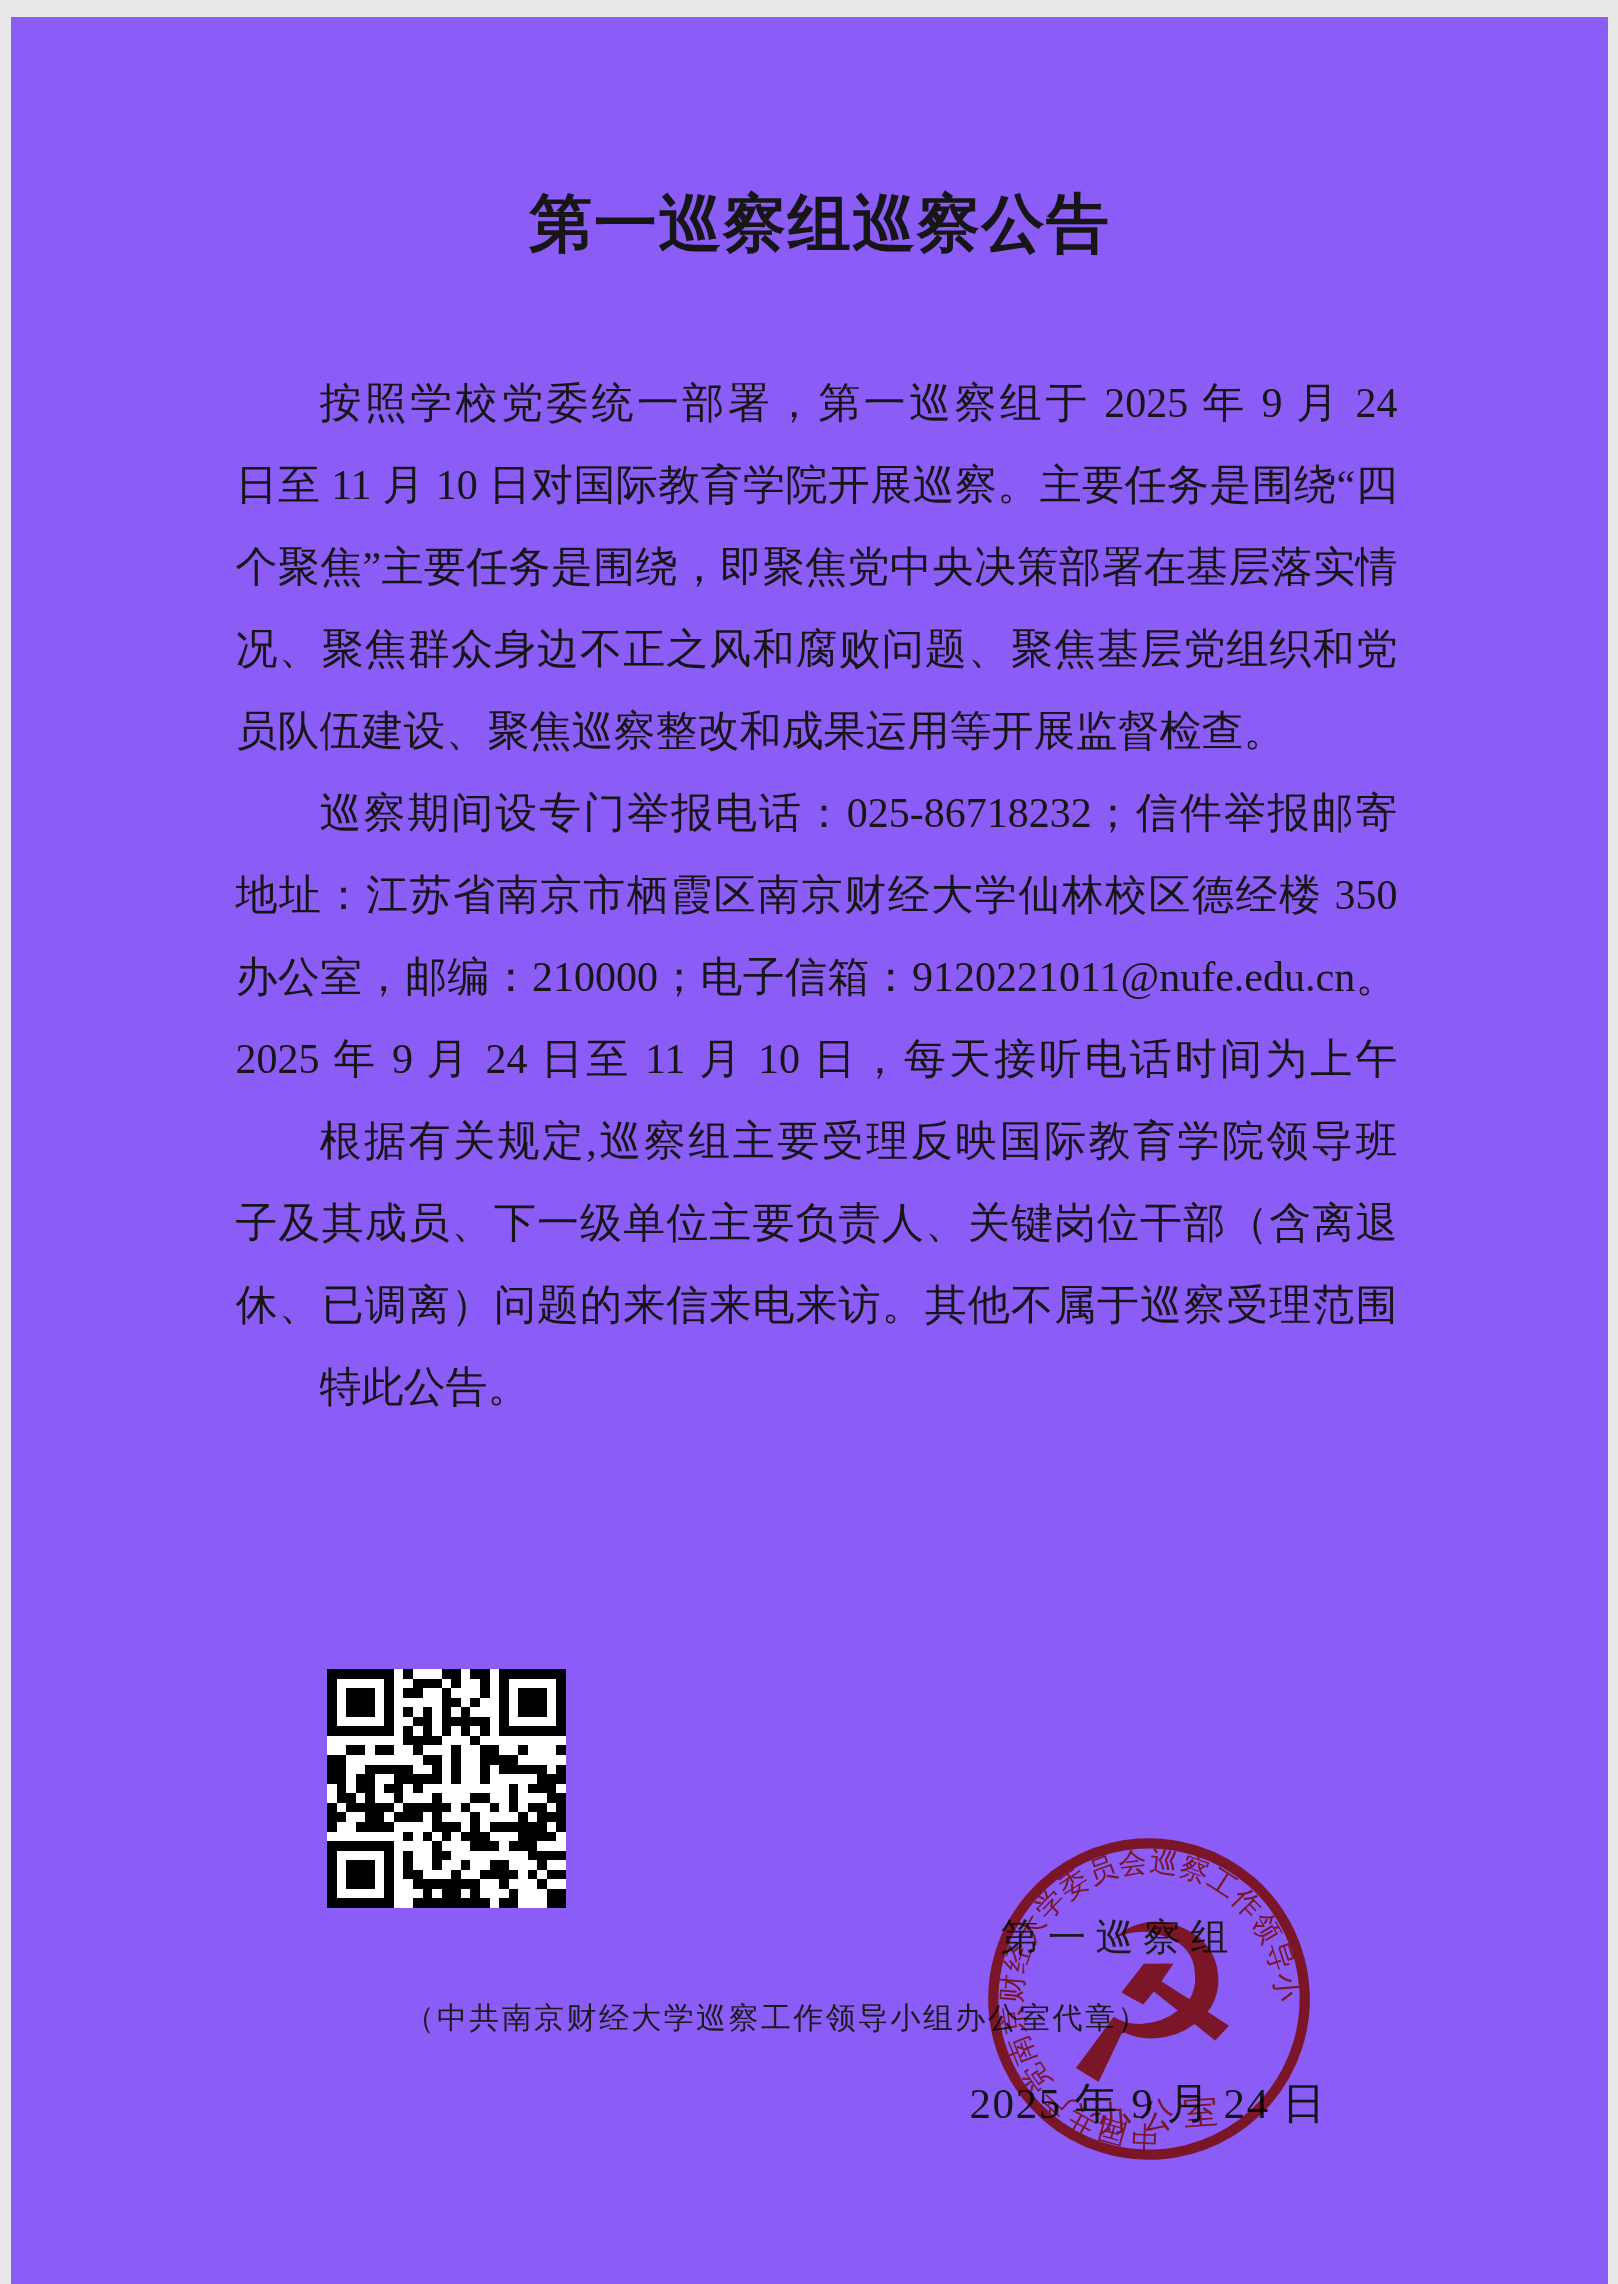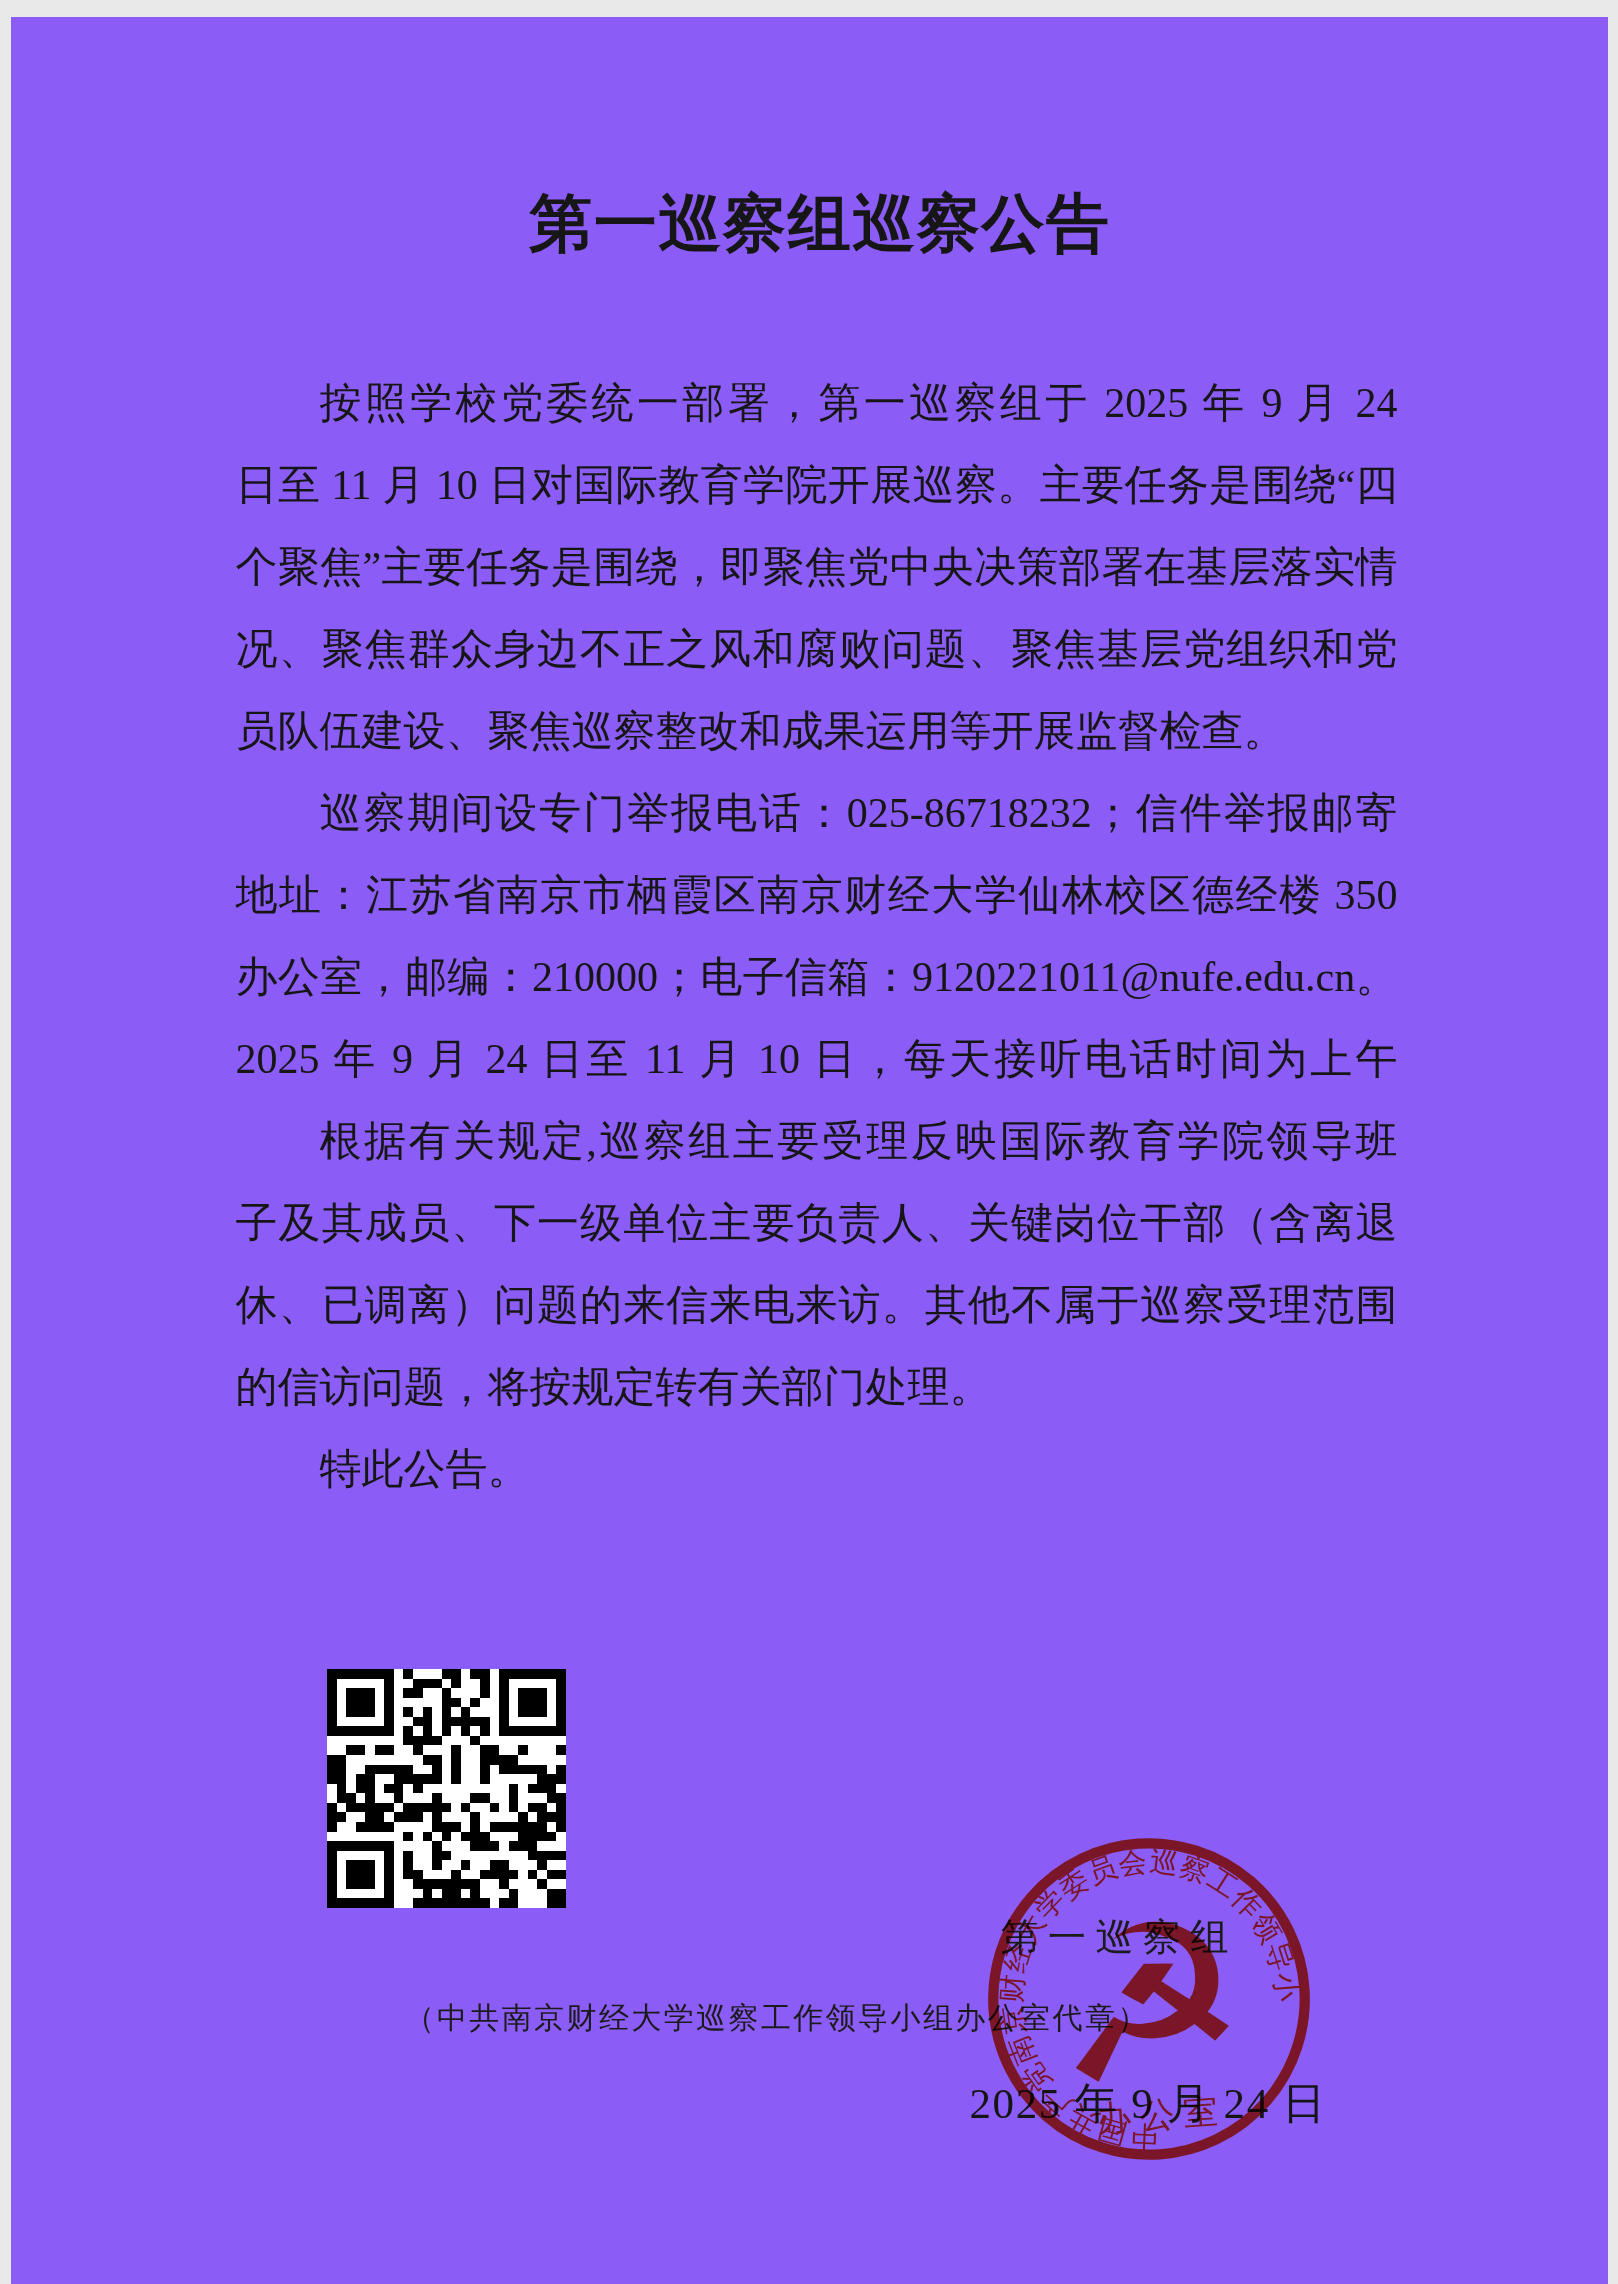--- a/index.html
+++ b/index.html
@@ -86,21 +86,20 @@
     <div class="ln">个聚焦”主要任务是围绕，即聚焦党中央决策部署在基层落实情</div>
     <div class="ln">况、聚焦群众身边不正之风和腐败问题、聚焦基层党组织和党</div>
     <div class="ln ln-end">员队伍建设、聚焦巡察整改和成果运用等开展监督检查。</div>
     <div class="ln ind">巡察期间设专门举报电话：025-86718232；信件举报邮寄</div>
     <div class="ln">地址：江苏省南京市栖霞区南京财经大学仙林校区德经楼 350</div>
     <div class="ln">办公室，邮编：210000；电子信箱：9120221011@nufe.edu.cn。</div>
     <div class="ln">2025 年 9 月 24 日至 11 月 10 日，每天接听电话时间为上午</div>
     <div class="ln ind">根据有关规定,巡察组主要受理反映国际教育学院领导班</div>
     <div class="ln">子及其成员、下一级单位主要负责人、关键岗位干部（含离退</div>
     <div class="ln">休、已调离）问题的来信来电来访。其他不属于巡察受理范围</div>
-    <div class="ln ln-end">的信访问题，将按规定转有关部门处理。</div>
     <div class="ln ln-end ind">特此公告。</div>
   </div>
 
   <svg class="qr" id="qr-svg" viewBox="0 0 25 25" shape-rendering="crispEdges" xmlns="http://www.w3.org/2000/svg">
       <rect x="0" y="0" width="25" height="25" fill="#fff"></rect>
       <rect x="8" y="0" width="1" height="1" fill="#000"></rect>
       <rect x="12" y="0" width="1" height="1" fill="#000"></rect>
       <rect x="13" y="0" width="1" height="1" fill="#000"></rect>
       <rect x="15" y="0" width="1" height="1" fill="#000"></rect>
       <rect x="16" y="0" width="1" height="1" fill="#000"></rect>

